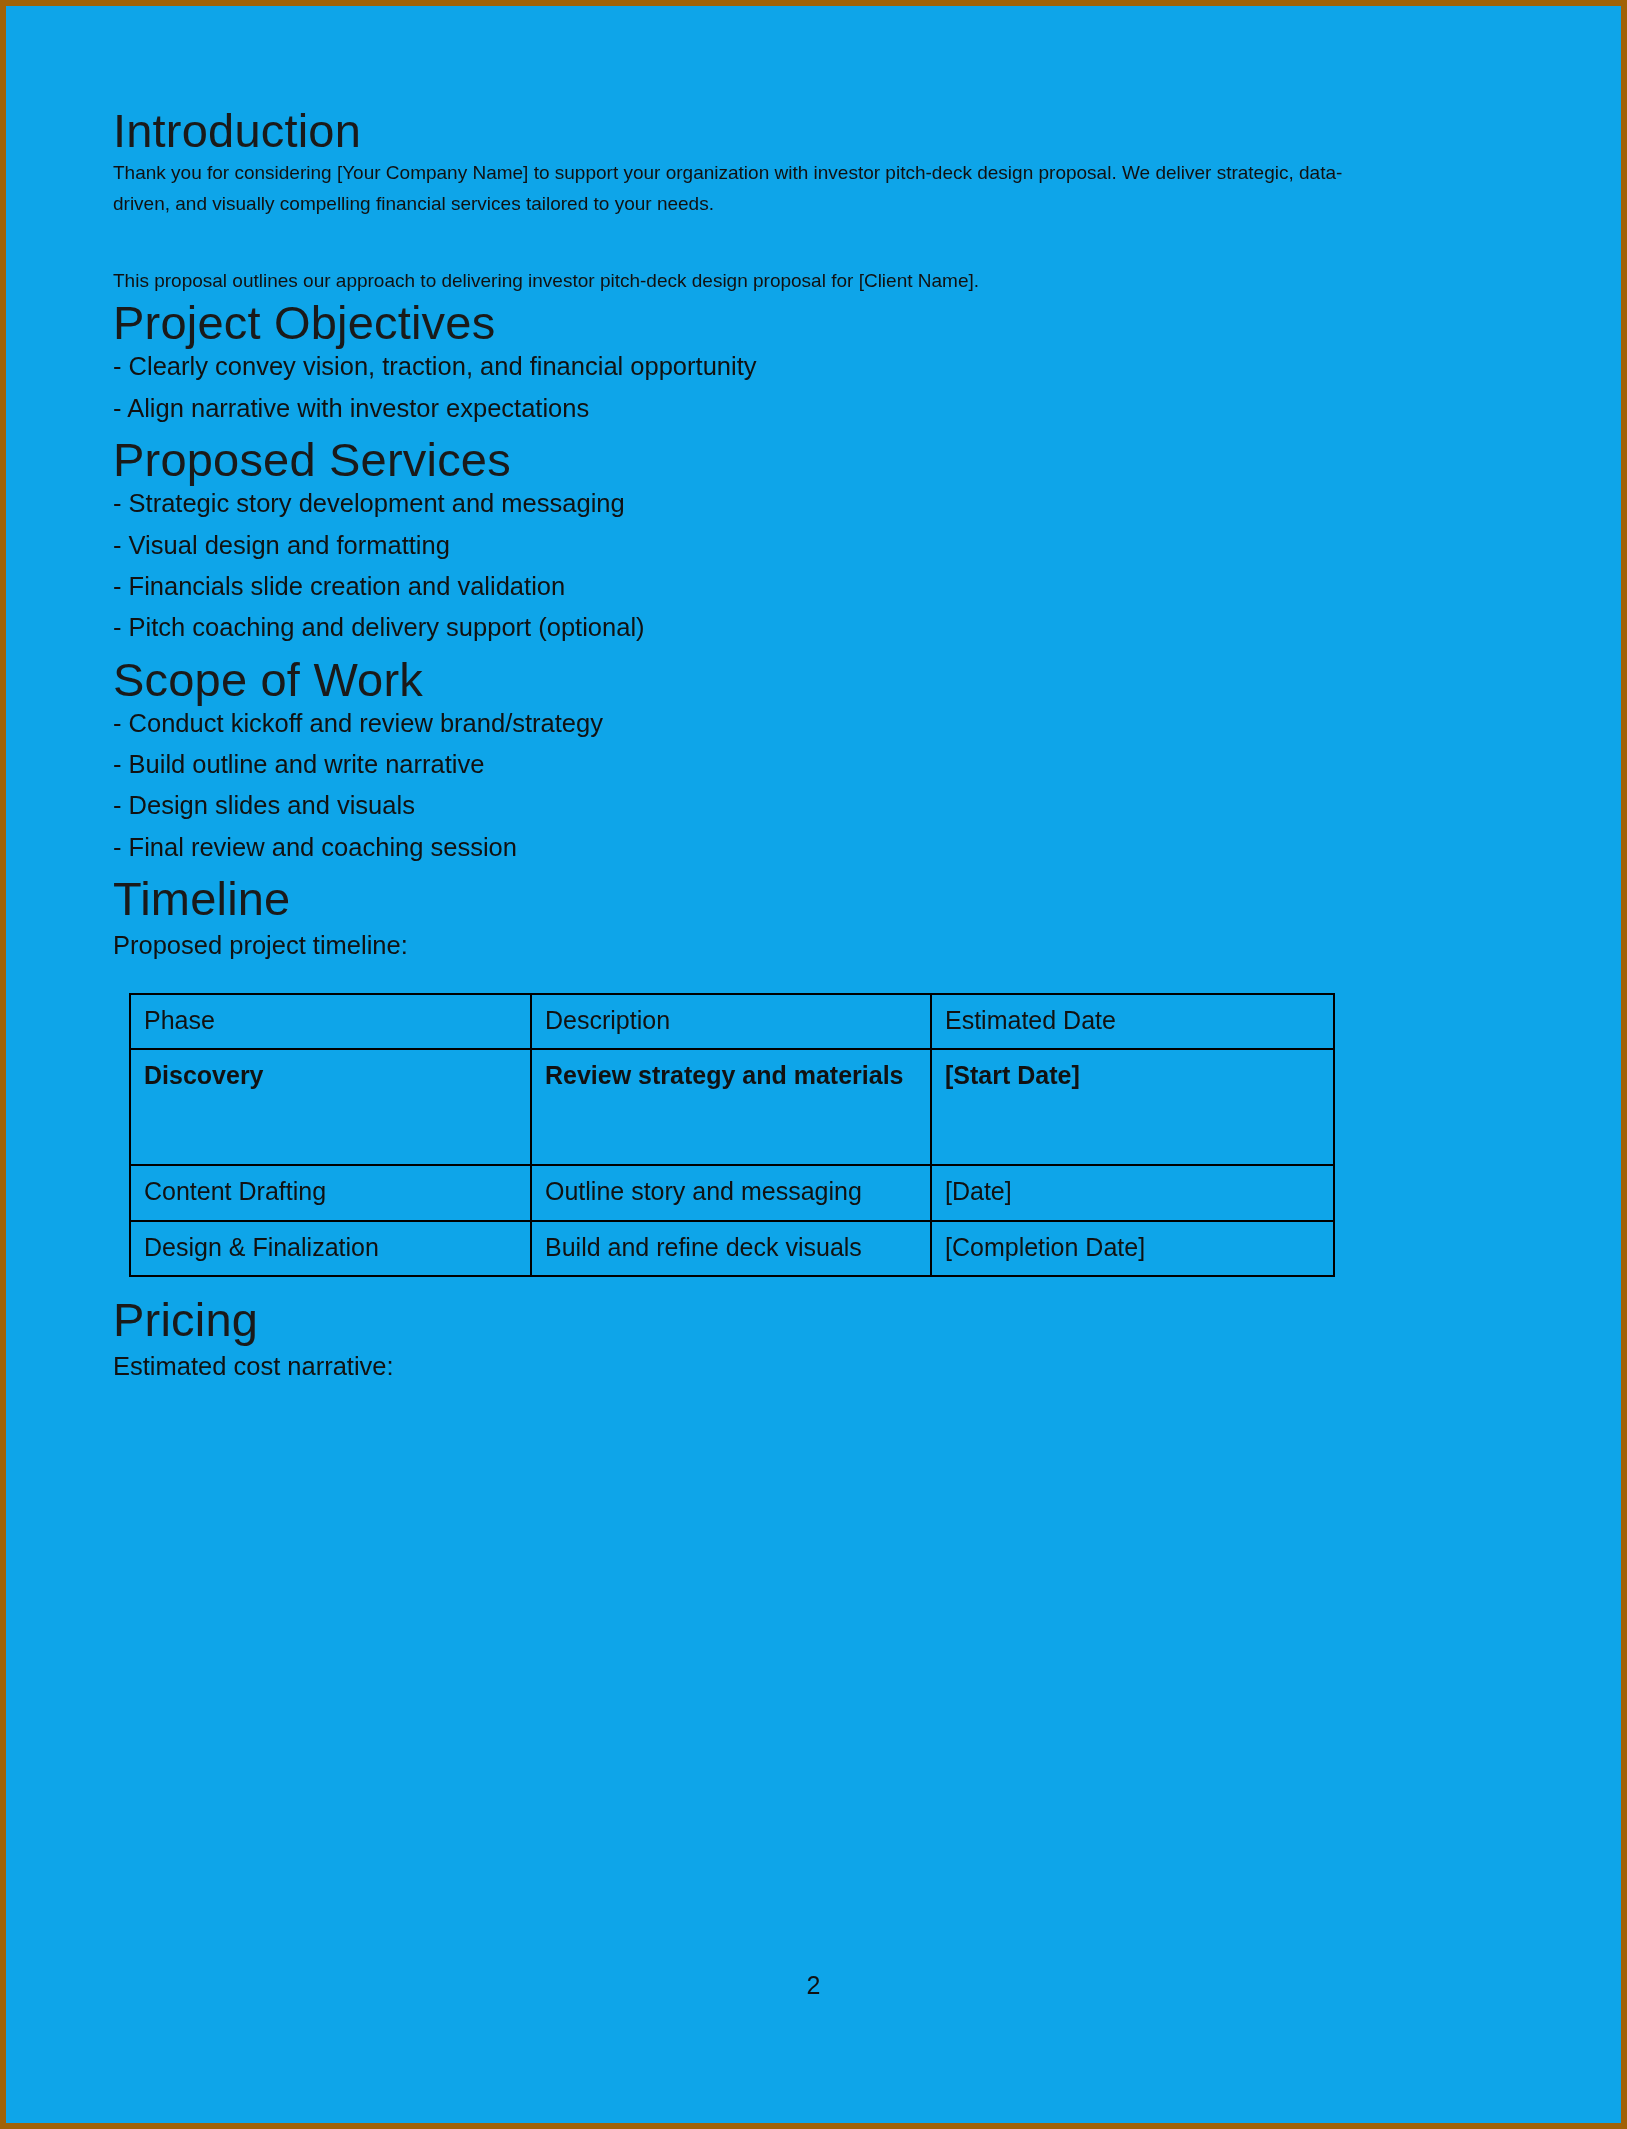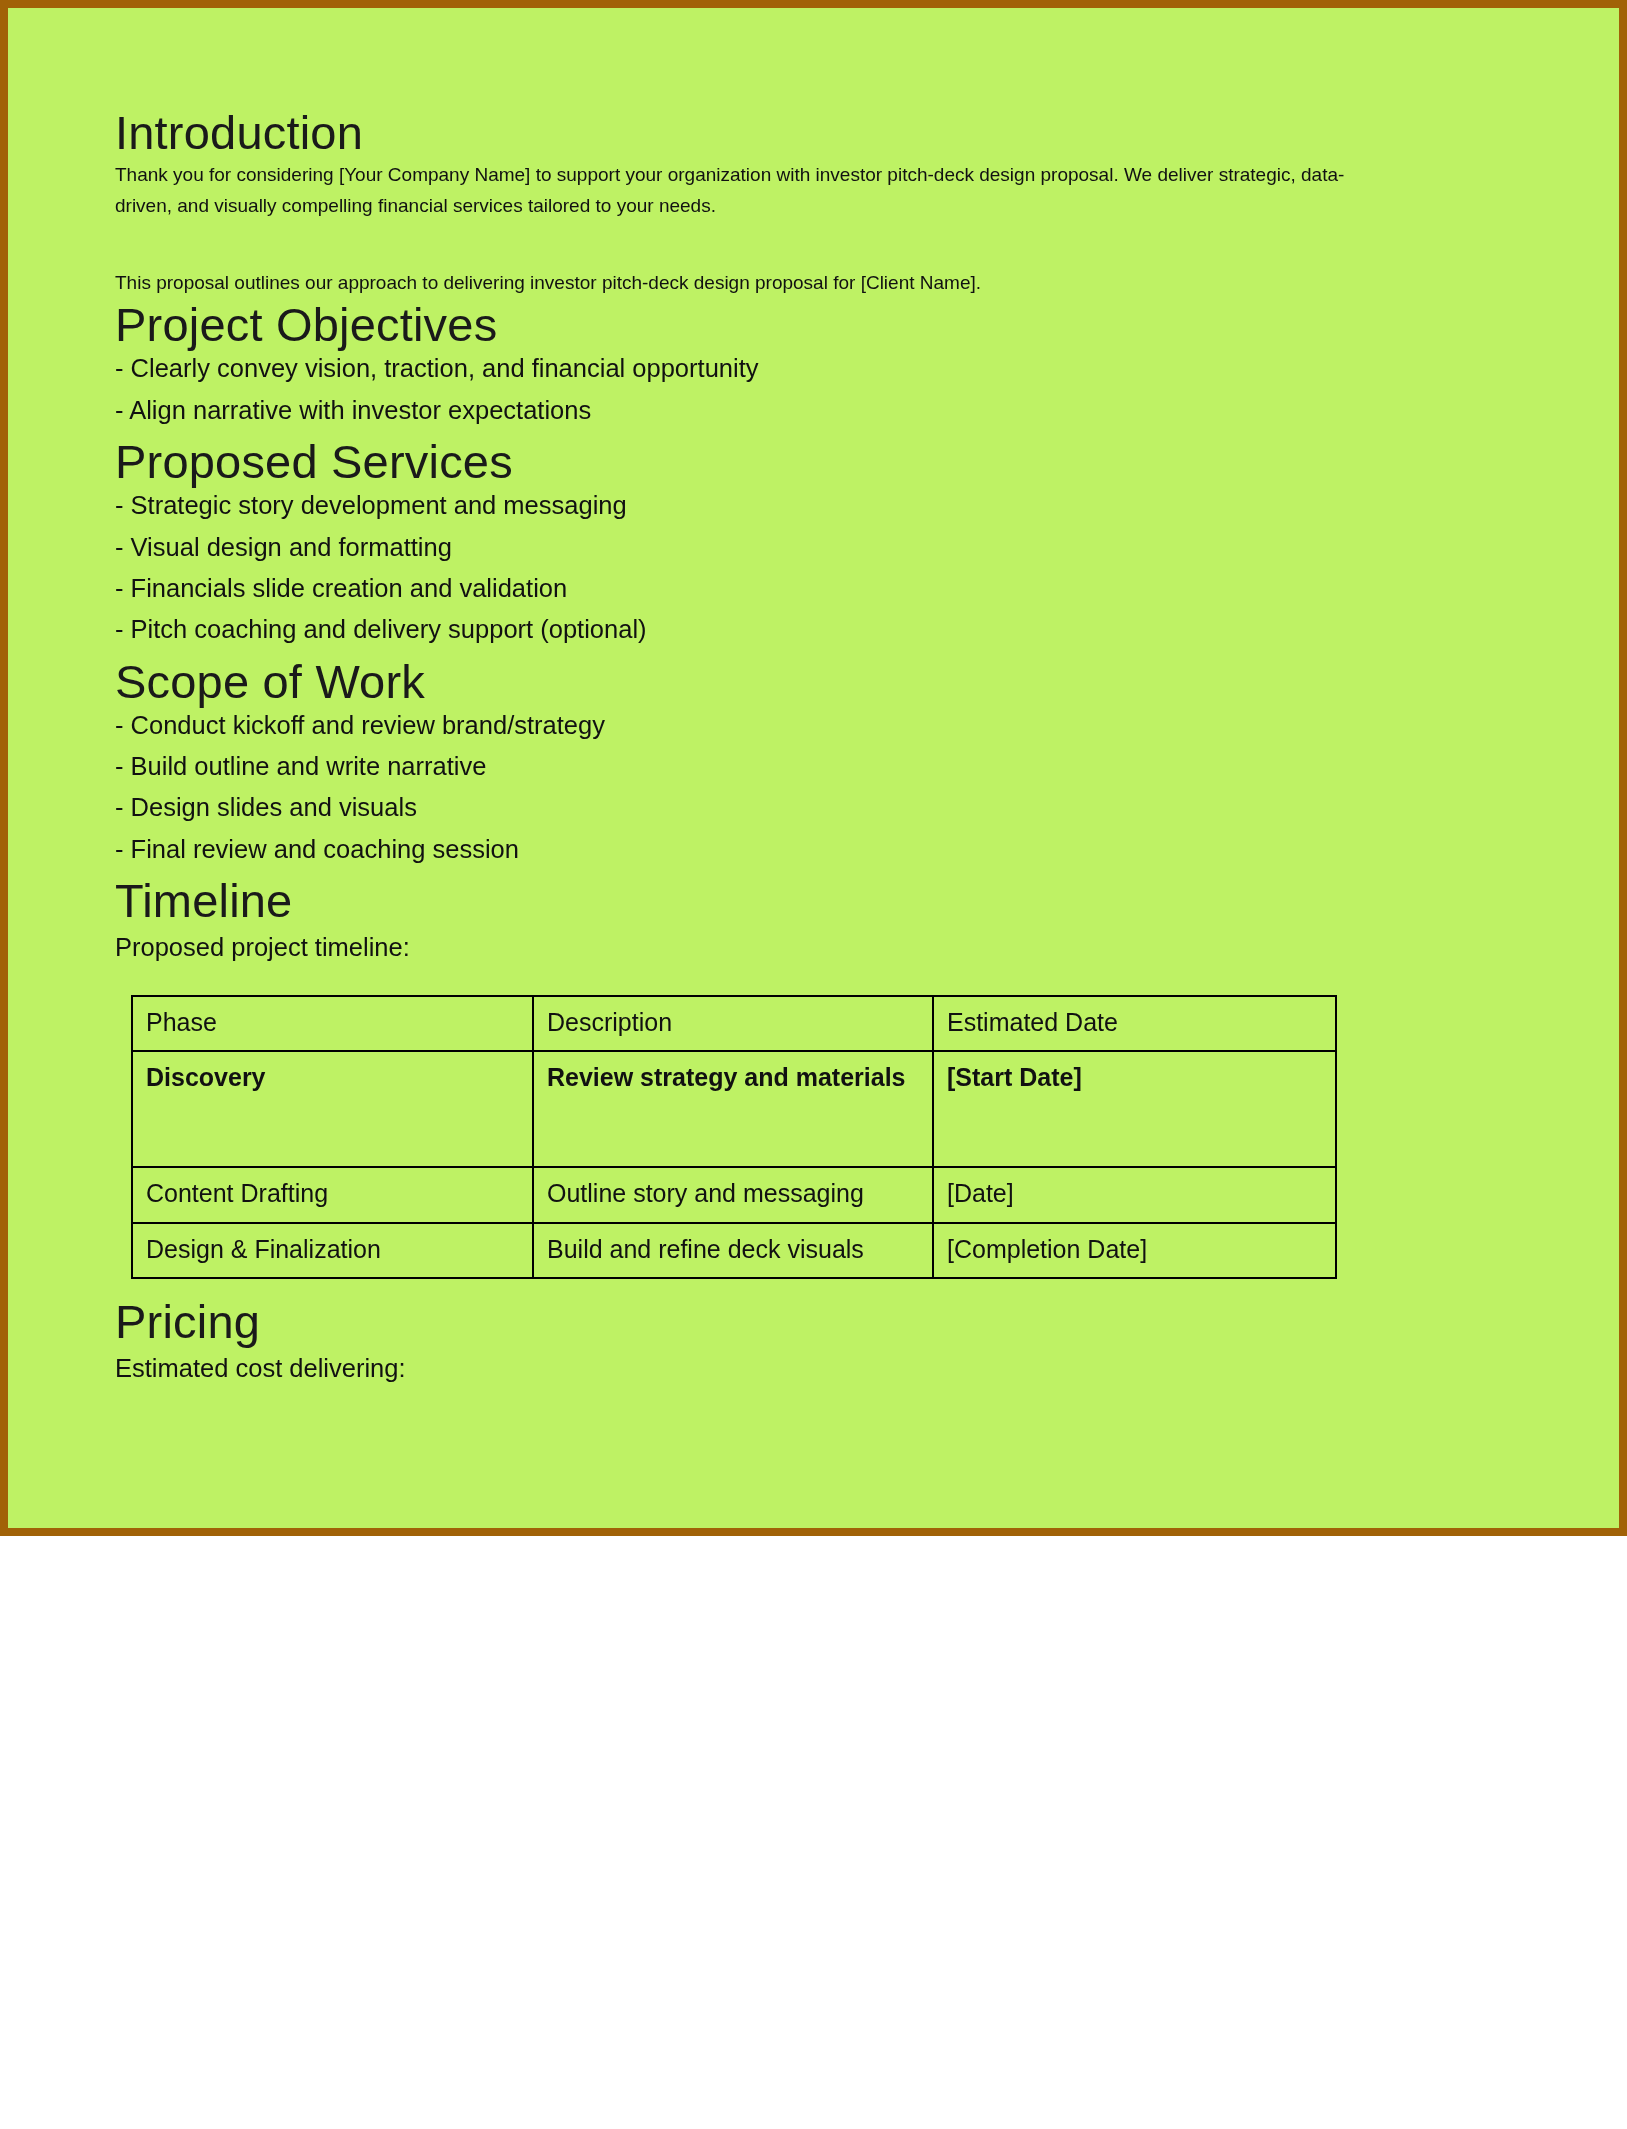--- a/index.html
+++ b/index.html
@@ -5,24 +5,24 @@
 <style>
   html, body {
     margin: 0;
     padding: 0;
     background: #ffffff;
   }
 
   .page {
     position: relative;
     width: 1627px;
-    height: 1536px;
+    height: 2129px;
     box-sizing: border-box;
-    background: #bef264;
-    border: 8px solid #a16207;
+    background: #0ea5e9;
+    border: 6px solid #a16207;
     font-family: "Liberation Sans", sans-serif;
     color: #000000;
     overflow: hidden;
   }
 
   .content {
     position: absolute;
     left: 107px;
     top: 98px;
     width: 1310px;
@@ -185,18 +185,18 @@
         <tr>
           <td>Design &amp; Finalization</td>
           <td>Build and refine deck visuals</td>
           <td>[Completion Date]</td>
         </tr>
       </tbody>
     </table>
 
     <h1 class="section-heading h-pricing">Pricing</h1>
 
-    <p class="lead-line">Estimated cost delivering:</p>
+    <p class="lead-line">Estimated cost narrative:</p>
 
   </div>
 
   <div class="page-number">2</div>
 </div>
 
 </body></html>

